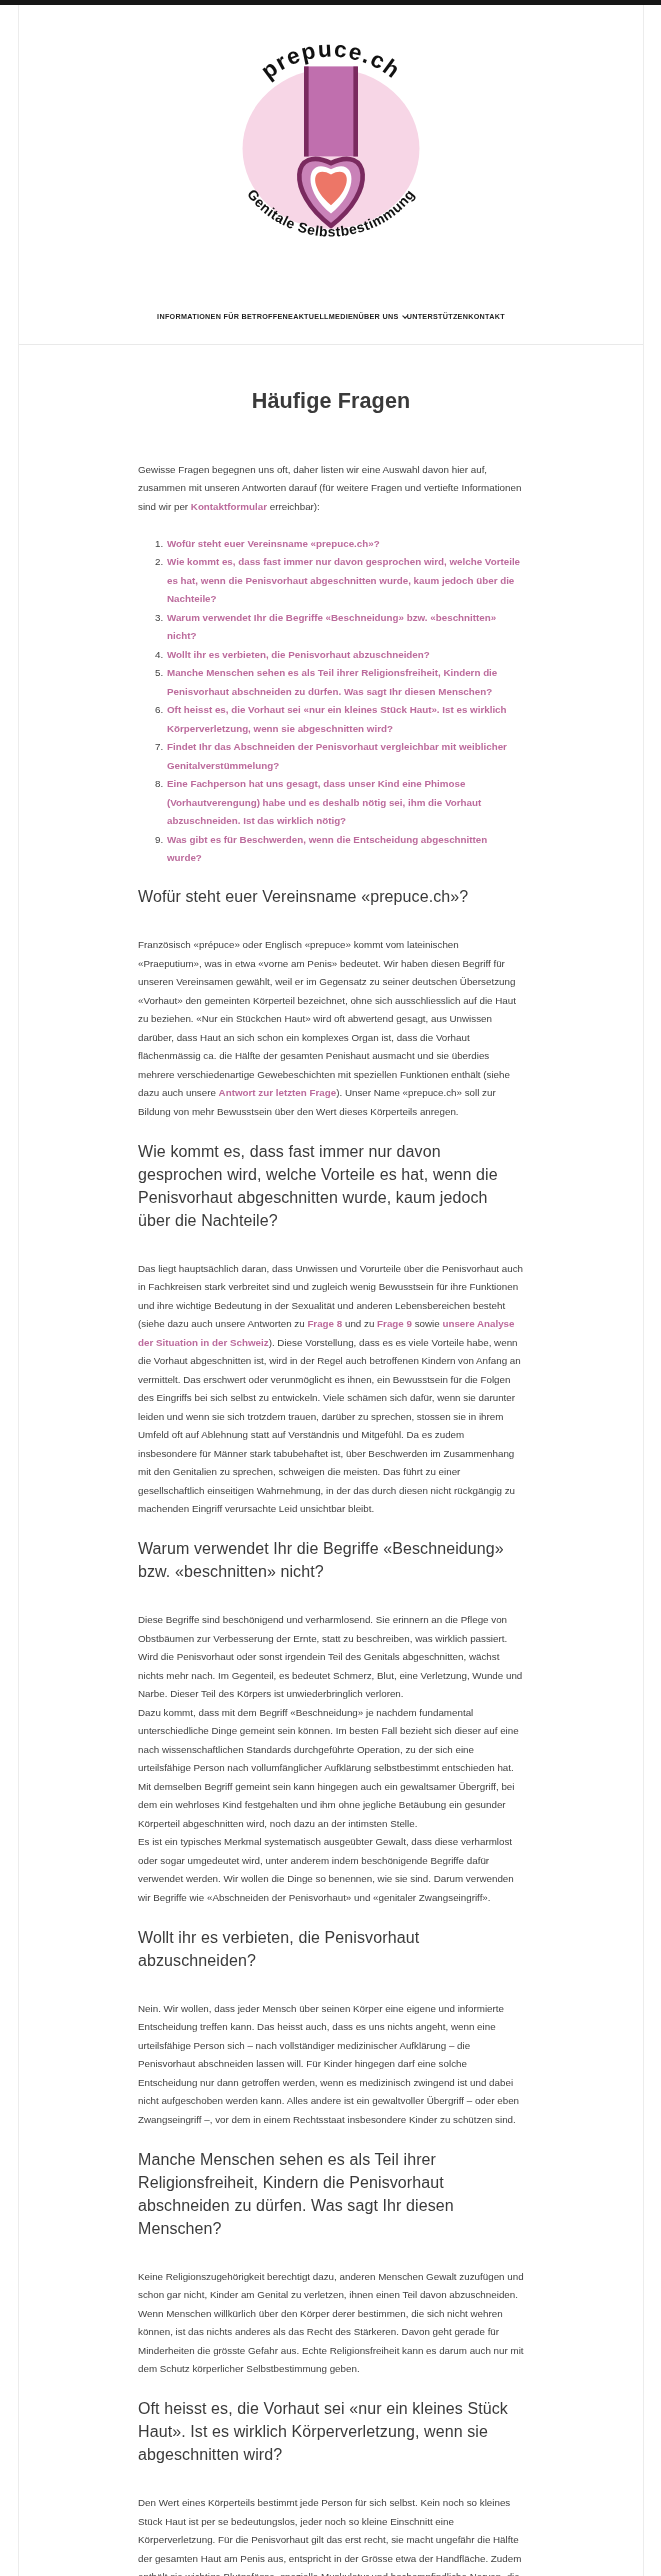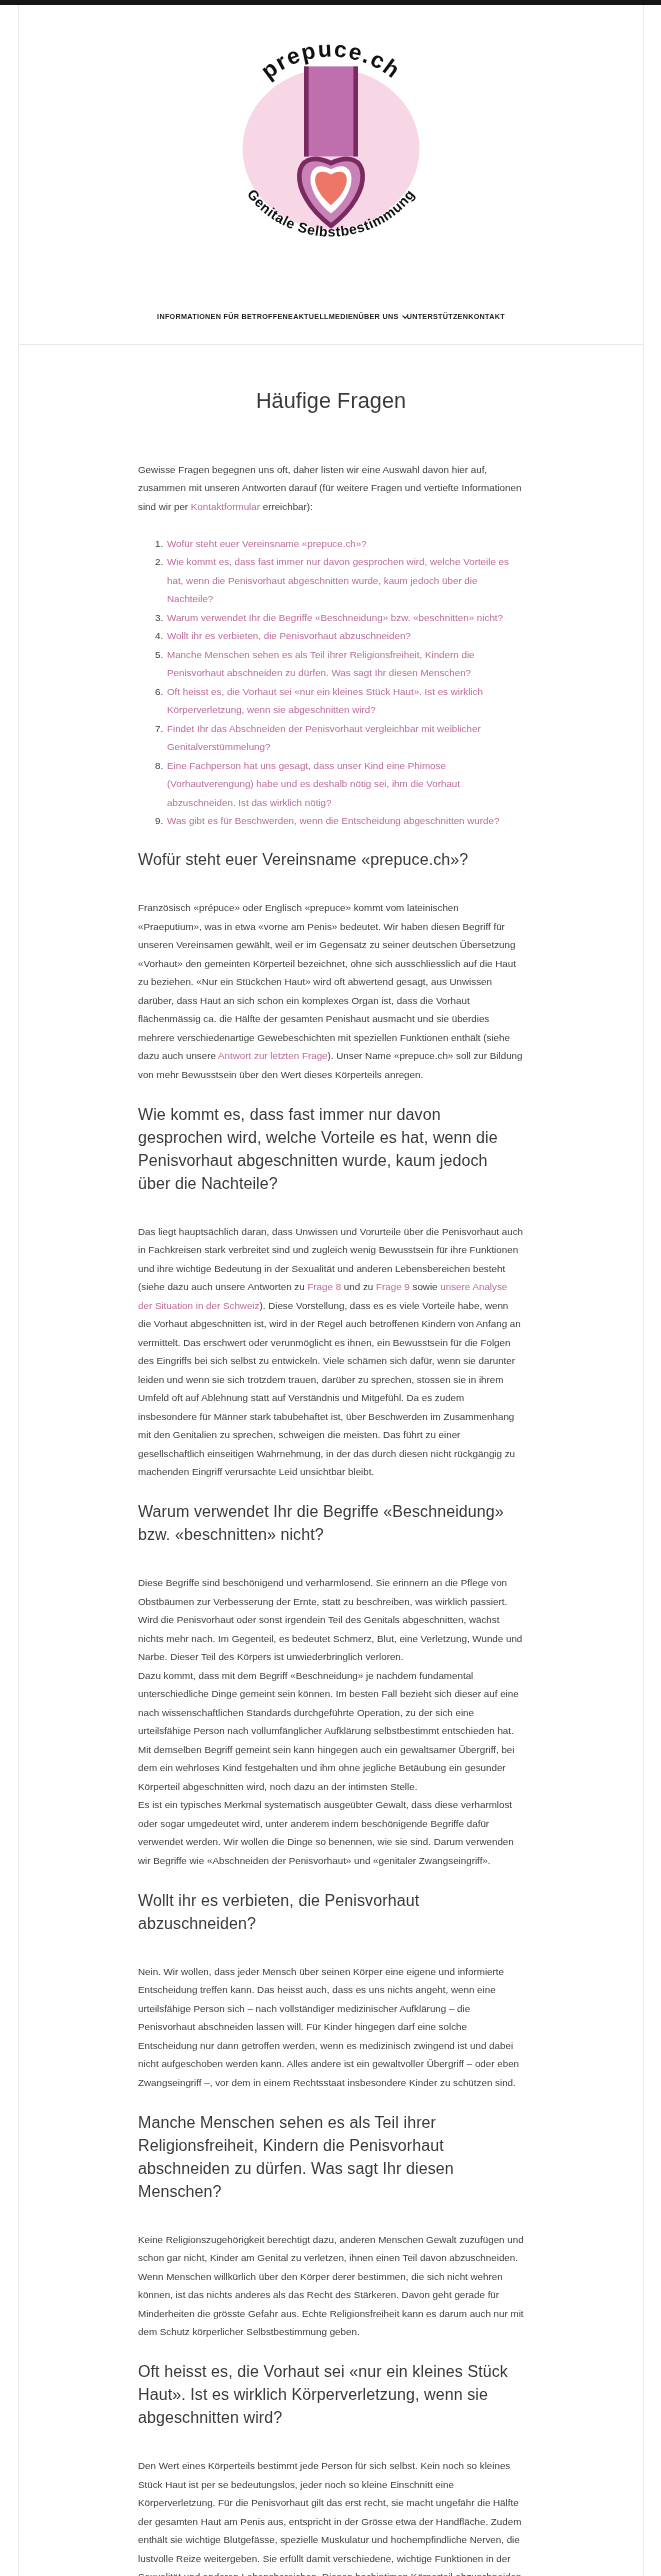--- a/index.html
+++ b/index.html
@@ -31,34 +31,34 @@
     color:#1f1f1f;text-decoration:none;text-transform:uppercase;
   }
   .chev{
     display:inline-block;width:3.1px;height:3.1px;
     border-right:0.8px solid #1f1f1f;border-bottom:0.8px solid #1f1f1f;
     transform:rotate(45deg);margin-left:4.1px;vertical-align:1px;
   }
   .sep{border-top:0.5px solid #e9e9e9;margin-top:23px;}
   main{width:386px;margin:0 auto;}
   h1{
-    font-size:21.6px;line-height:26px;font-weight:400;color:#3a3a3a;
+    font-size:21.6px;line-height:26px;font-weight:700;color:#3a3a3a;
     text-align:center;margin:43px 0 47px;letter-spacing:0.1px;
   }
   h2{
     font-size:16px;line-height:23px;font-weight:400;color:#3a3a3a;
     margin:17.5px 0 28px;letter-spacing:0.1px;
   }
   p{font-size:9.8px;line-height:18.5px;margin:0 0 18.5px;color:#3f3f3f;}
   .toc{
     font-size:9.8px;line-height:18.5px;color:#3f3f3f;
     margin:18.5px 0 0;padding:0 0 0 28px;
   }
   .toc li{padding-left:1px;}
-  .toc a,a.tlink{color:#bc6b9c;text-decoration:none;}
+  .toc a,a.tlink{color:#bc6b9c;text-decoration:none;font-weight:bold;}
   a.tlink{cursor:pointer;}
 </style>
 </head>
 <body>
 
 <div class="topbar"></div>
 
 <div class="page">
 
   <header>

